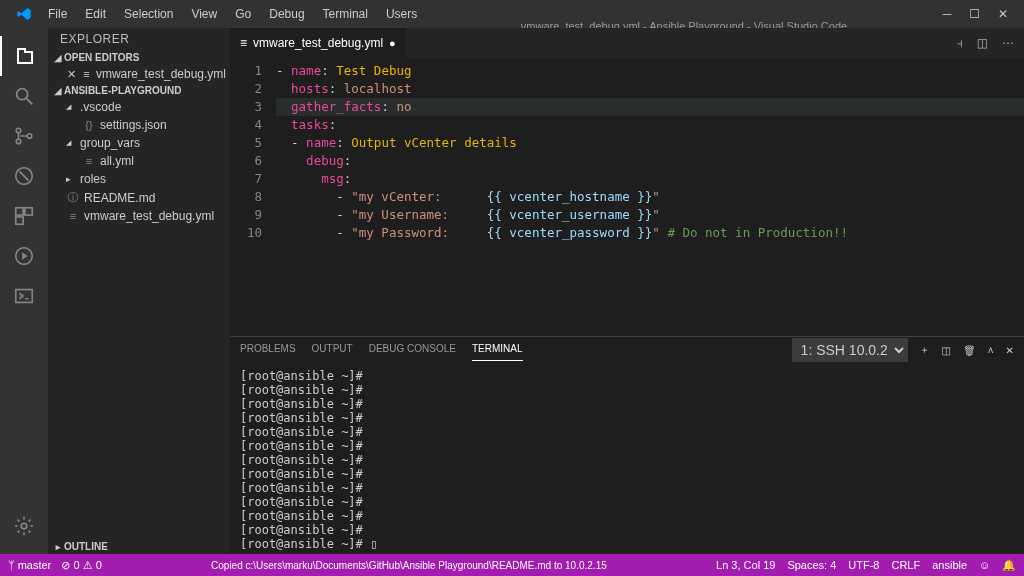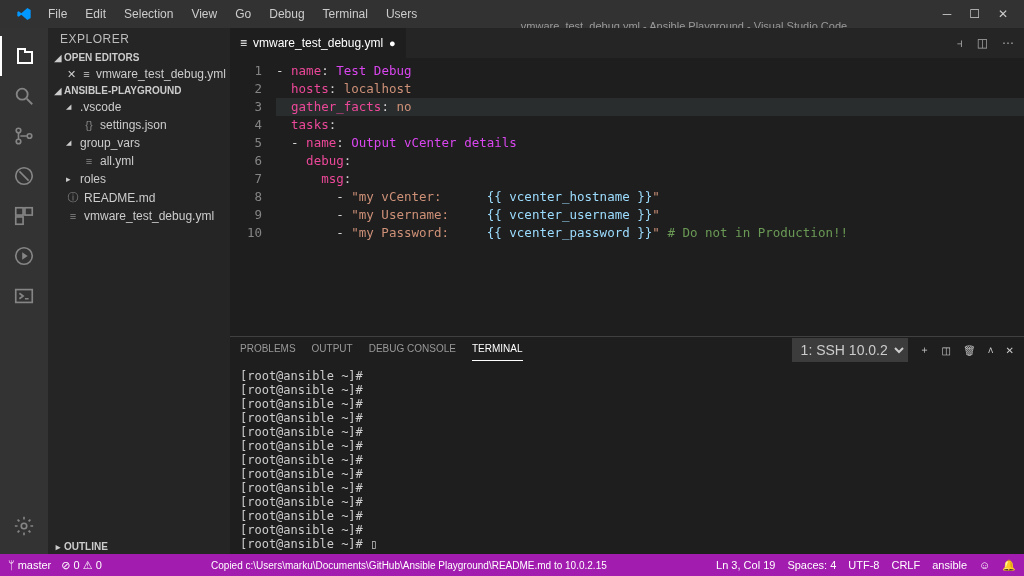--- a/index.html
+++ b/index.html
@@ -115,21 +115,21 @@
       width: 46px;
       text-align: right;
       color: #858585;
       padding-right: 14px;
     }
     .code { flex: 1; white-space: pre; color: #d4d4d4; }
     .code .key { color: #ec4899; }
     .code .str { color: #ce9178; }
     .code .var { color: #9cdcfe; }
     .code .cmt { color: #6a9955; text-align: center; }
-    .code .task { color: #d946ef; }
+    .code .task { color: #eab308; }
     .code .dash { color: #d4d4d4; }
     .code .line3 { background: #2a2d2e; display: inline-block; width: 100%; }
     .panel {
       height: 218px;
       background: #1e1e1e;
       border-top: 1px solid #404040;
       display: flex;
       flex-direction: column;
     }
     .panel-tabs {

